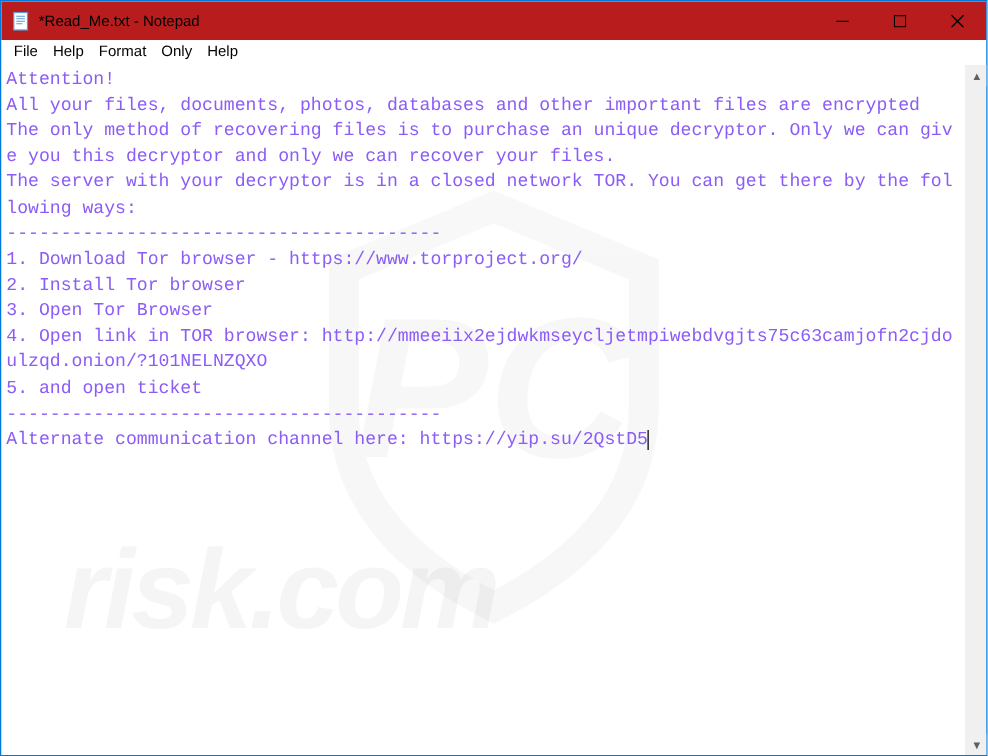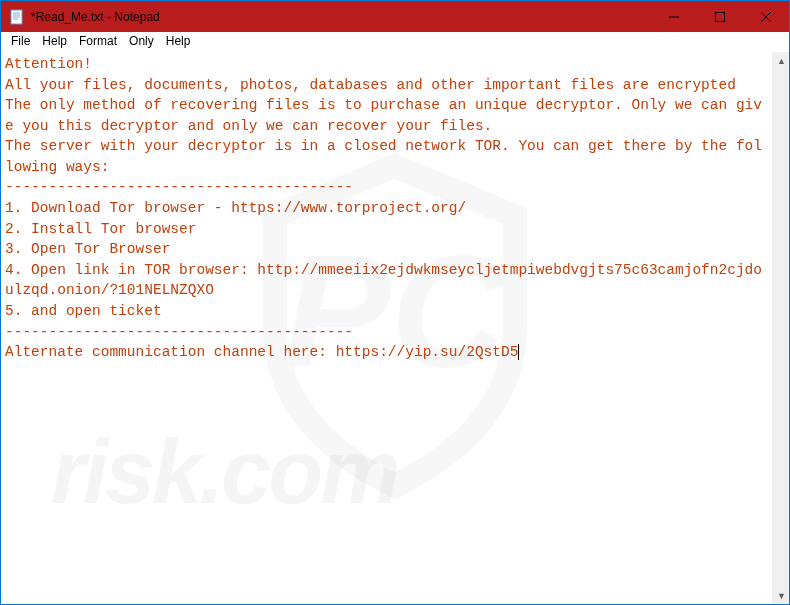--- a/index.html
+++ b/index.html
@@ -64,21 +64,21 @@
       position: relative;
       height: calc(100% - 51px);
       display: flex;
     }
     .text-content {
       flex: 1;
       padding: 2px 4px;
       font-family: Consolas, 'Courier New', monospace;
       font-size: 14.5px;
       line-height: 1.42;
-      color: #c2410c;
+      color: #8b5cf6;
       white-space: pre-wrap;
       word-break: break-all;
       overflow: hidden;
     }
     .text-line {
       display: block;
     }
     .cursor-line::after {
       content: '';
       display: inline-block;

